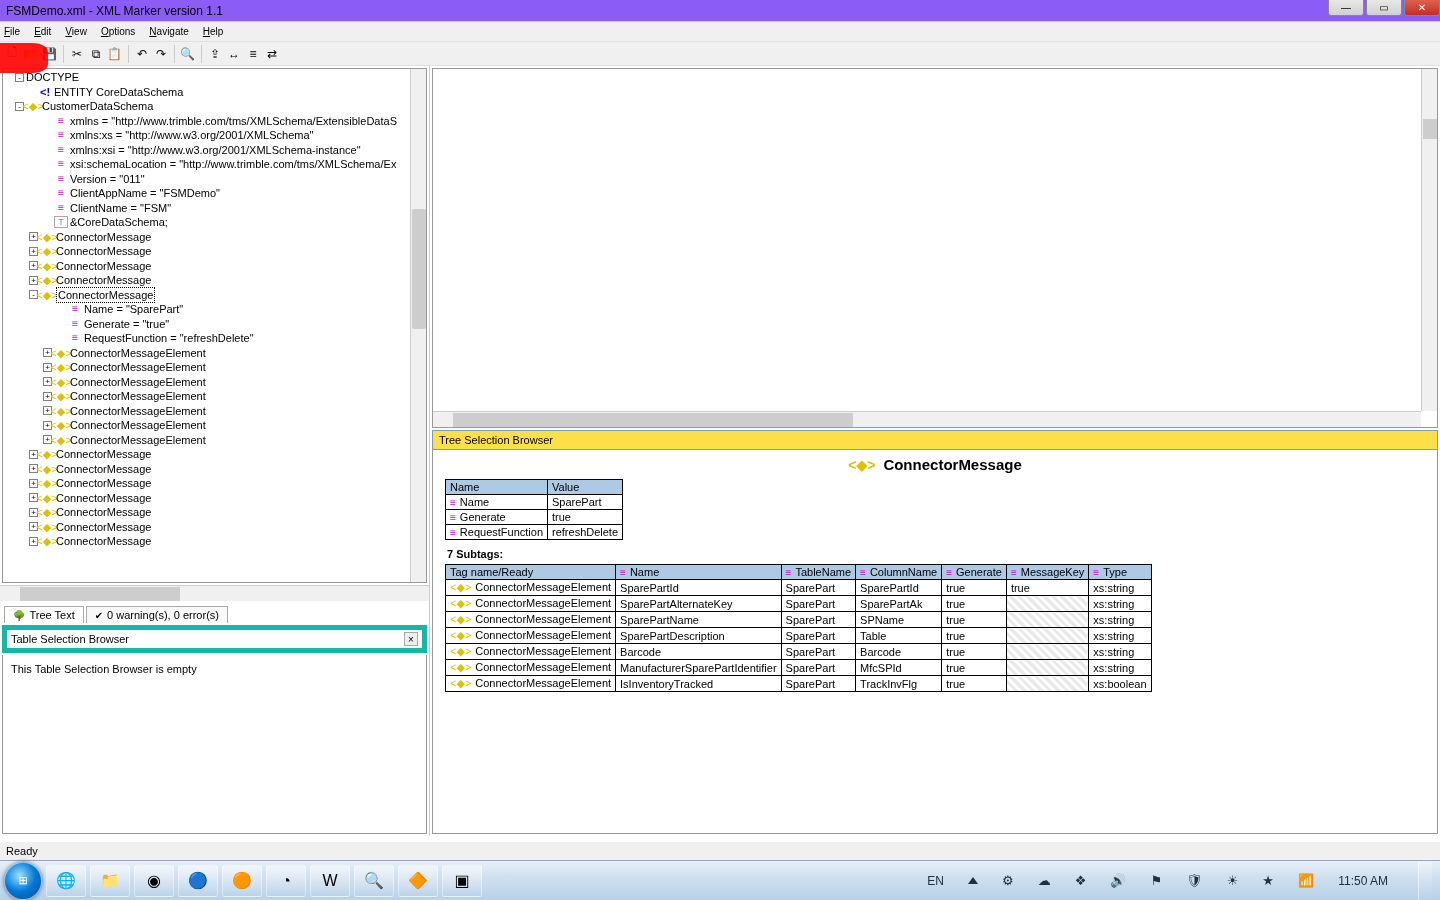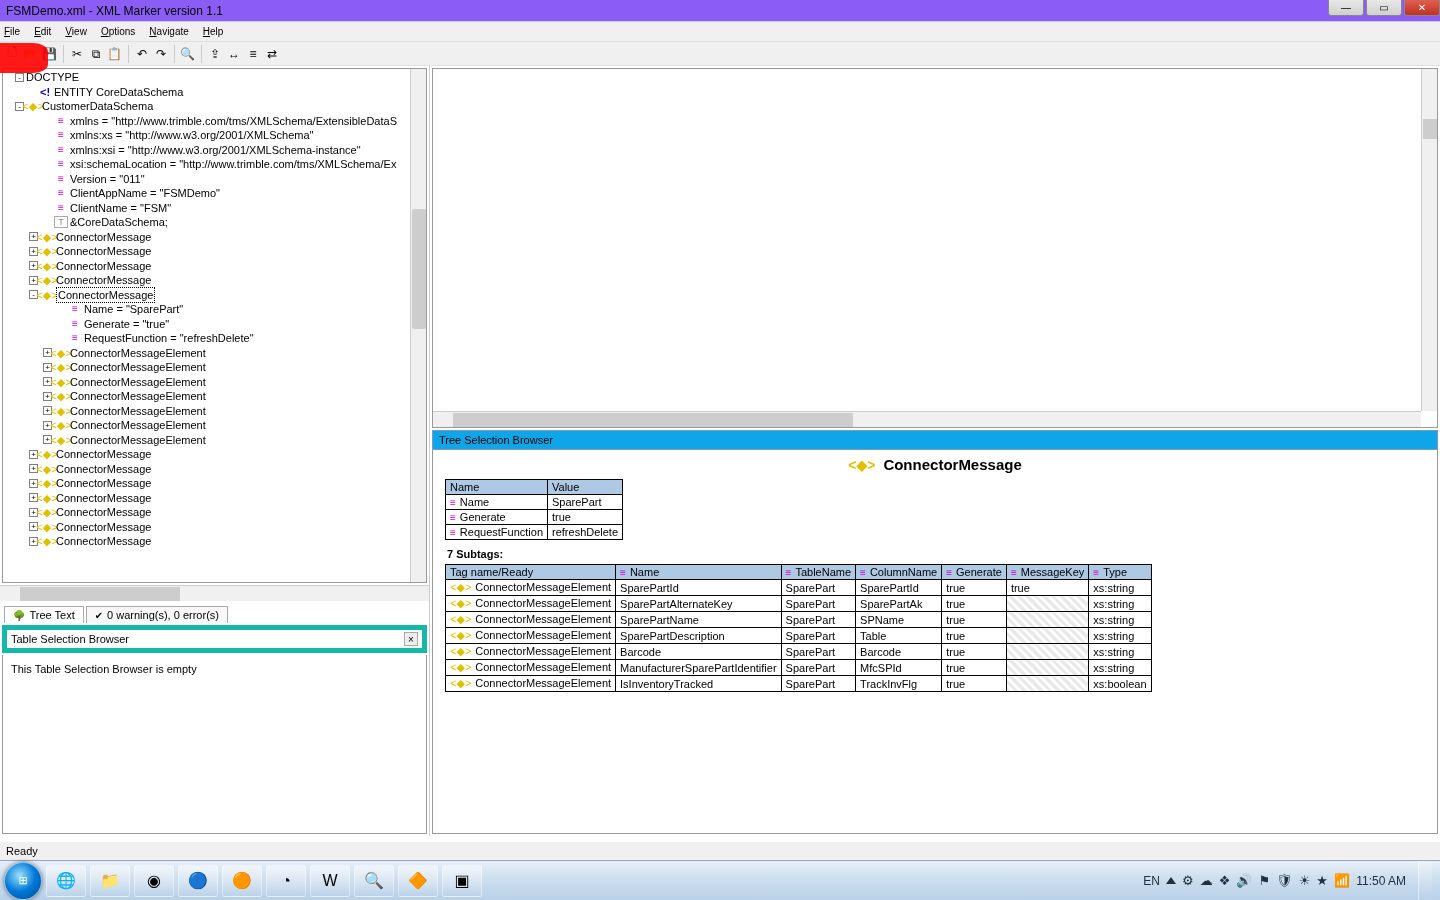--- a/index.html
+++ b/index.html
@@ -40,36 +40,36 @@
 .tab.active { background: #fff; }
 .tablesel { border: 5px solid #14b8a6; margin: 2px; padding: 2px 4px; display: flex; align-items: center; font-size: 11px; }
 .tablesel .x { margin-left: auto; width: 14px; height: 14px; display: flex; align-items: center; justify-content: center; border: 1px solid #aaa; background: #eee; font-size: 10px; }
 .tableselbody { border: 1px solid #999; border-top: none; margin: 0 2px 2px 2px; padding: 8px; font-size: 11px; color: #000; flex: 0 0 auto; height: auto; }
 .rightpane { flex: 1; display: flex; flex-direction: column; margin: 2px; }
 .topright { flex: 0 0 360px; border: 1px solid #999; margin-bottom: 2px; background: #fff; position: relative; }
 .topright-hbar { position: absolute; bottom: 0; height: 16px; left: 0; right: 16px; background: #f0f0f0; border-top: 1px solid #ccc; }
 .topright-hbar-thumb { position: absolute; left: 20px; top: 1px; width: 400px; height: 14px; background: #cdcdcd; }
 .topright-vbar { position: absolute; top: 0; right: 0; width: 16px; bottom: 16px; background: #f0f0f0; border-left: 1px solid #ccc; }
 .topright-vbar-thumb { position: absolute; top: 50px; left: 1px; width: 14px; height: 20px; background: #cdcdcd; }
-.tsbbar { background: #0ea5e9; border: 1px solid #7a9ac0; padding: 3px 6px; font-size: 11px; }
+.tsbbar { background: #fde047; border: 1px solid #7a9ac0; padding: 3px 6px; font-size: 11px; }
 .detail { background: #fff; padding: 6px 8px; border: 1px solid #999; border-top: none; flex: 1; overflow: auto; }
 .detail-title { display: flex; align-items: center; justify-content: center; gap: 8px; font-size: 15px; font-weight: bold; margin-bottom: 6px; }
 .detail-title .ico-elem { font-size: 14px; }
 .sec { font-size: 11px; font-weight: bold; margin: 4px 0 4px 6px; }
 table.g { border-collapse: collapse; margin-left: 4px; font-size: 11px; }
 table.g th, table.g td { border: 1px solid #000; padding: 1px 4px; text-align: left; }
 table.g th { background: #aec9e3; font-weight: normal; }
 .cellico { color: #d000d0; font-weight: bold; font-size: 10px; padding-right: 4px; }
 .cellico-e { color: #e0c000; font-size: 11px; padding-right: 4px; }
 .hatch { background: repeating-linear-gradient(45deg,#e8e8e8,#e8e8e8 3px,#fff 3px,#fff 6px); }
 .statusbar { position: absolute; left: 0; bottom: 40px; right: 0; height: 18px; background: #f0f0f0; padding: 1px 6px; font-size: 11px; display: flex; align-items: center; }
 .taskbar { position: absolute; left: 0; bottom: 0; right: 0; height: 40px; background: linear-gradient(#e8f0f8,#d0e0f0 40%,#b8d0e8); border-top: 1px solid #90a8c0; display: flex; align-items: center; }
 .startorb { width: 38px; height: 38px; border-radius: 50%; background: radial-gradient(circle at 40% 35%, #9be0ff, #0078d7 50%, #004a90); border: 1px solid #fff8; margin-left: 4px; display: flex; align-items: center; justify-content: center; color: #fff; box-shadow: 0 0 4px #0008; }
 .tbico { width: 40px; height: 32px; margin-left: 4px; background: linear-gradient(#fff8,#fff0); border: 1px solid #fff6; border-radius: 3px; display: flex; align-items: center; justify-content: center; font-size: 16px; }
-.tray { margin-left: auto; display: flex; align-items: center; padding-right: 8px; gap: 6px; font-size: 12px; color: #203040; }
+.tray { margin-left: auto; display: flex; align-items: center; padding-right: 8px; gap: 24px; font-size: 12px; color: #203040; }
 .tray .clock { font-size: 12px; }
 .tray .tri { width: 0; height: 0; border-left: 5px solid transparent; border-right: 5px solid transparent; border-bottom: 7px solid #203040; }
 .tray .tico2 { font-size: 13px; }
 .showdesk { width: 14px; height: 38px; margin-left: 6px; border-left: 1px solid #fff8; background: linear-gradient(#fff4,#fff0); }
 </style>
 </head>
 <body>
 
 <div class="titlebar">
   <span class="title">FSMDemo.xml  -  XML Marker version 1.1</span>

